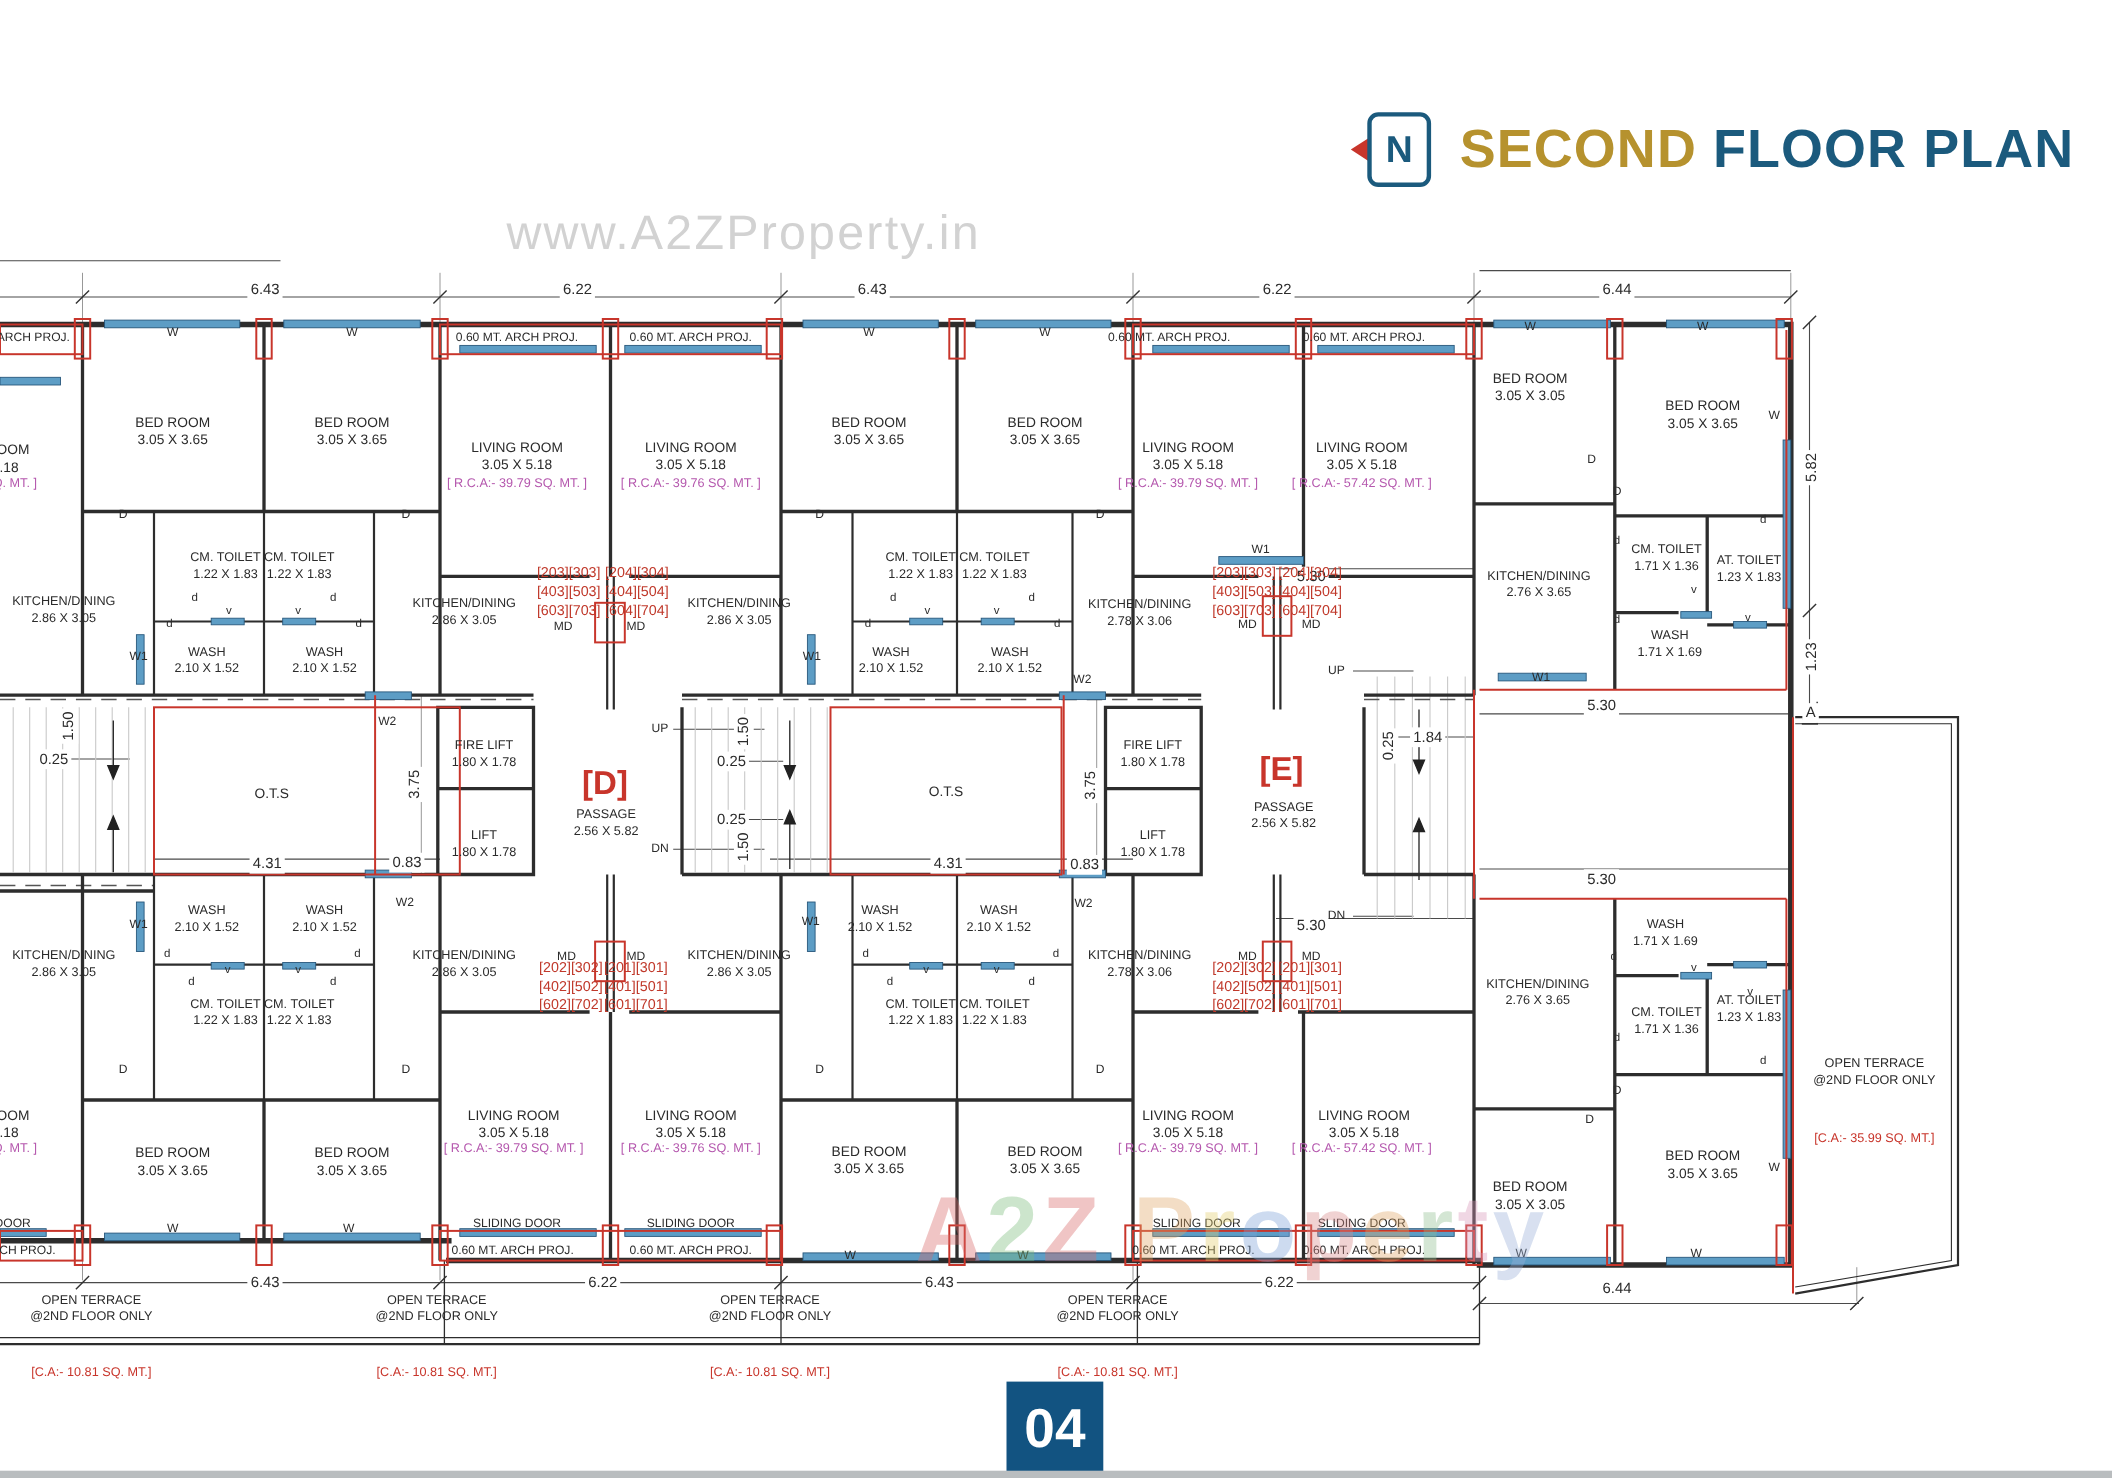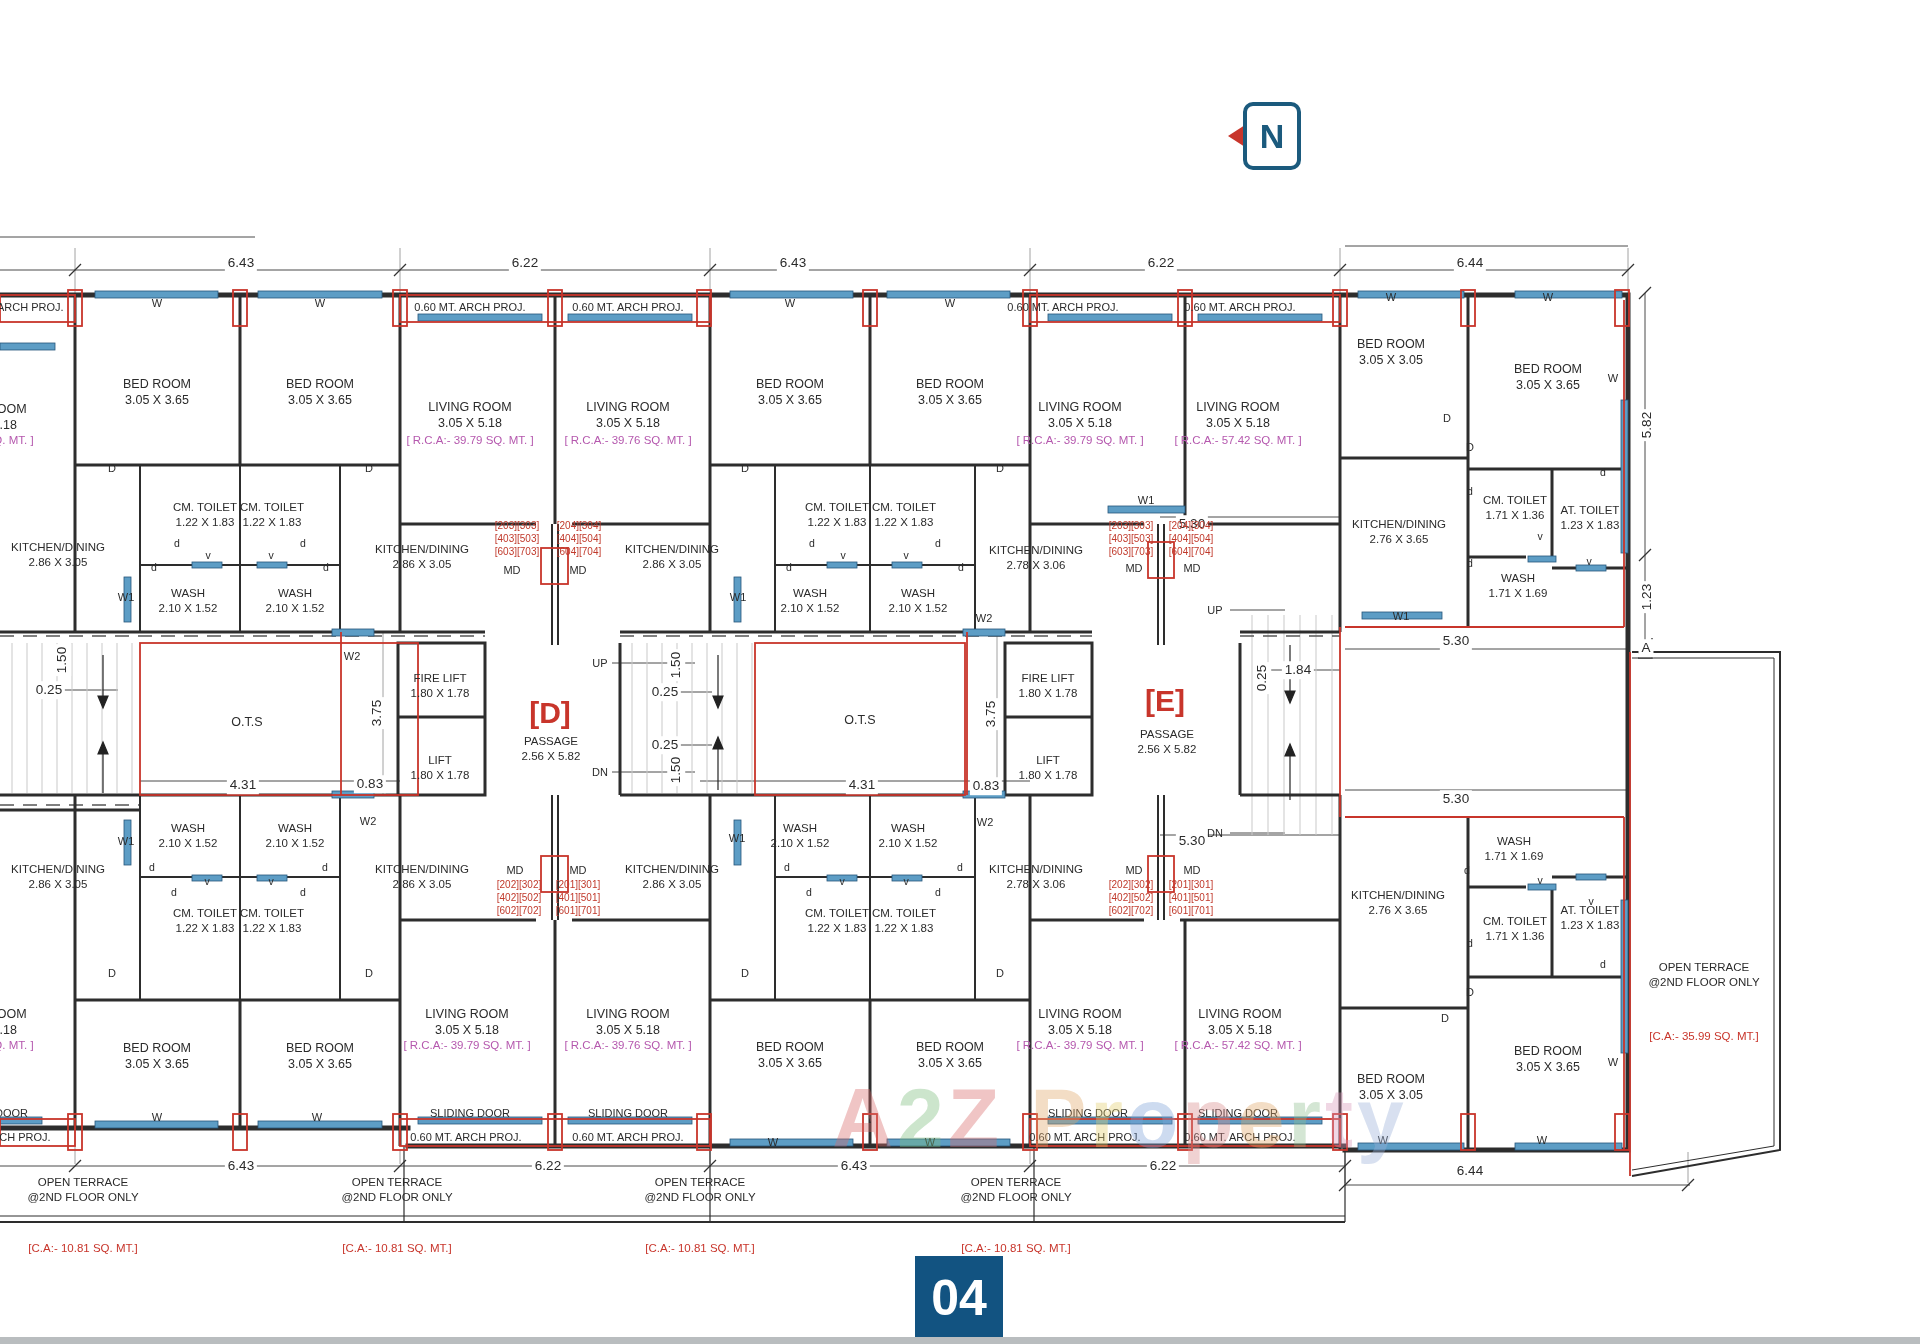--- a/index.html
+++ b/index.html
@@ -27,34 +27,36 @@
   
   #labels{position:absolute;left:0;top:0;width:1920px;height:1344px;}
   .lbl{position:absolute;transform:translate(-50%,-50%);color:#2b2b2b;font-size:12px;
        line-height:1.3;text-align:center;white-space:pre-line;}
   .lbl.room{font-size:12.5px;}
   .lbl.sm{font-size:11.5px;}
   .lbl.s{font-size:11px;}
   .lbl.tiny{font-size:10.5px;}
   .lbl.dim{font-size:13.5px;background:#fff;padding:0 3px;}
   .lbl.big{font-size:30px;font-weight:bold;color:#c8352b;}
-  .lbl.red{font-size:10px;color:#c0392b;}
+  .lbl.red{font-size:13px;color:#c0392b;}
   .lbl.redc{font-size:11.5px;color:#c8352b;margin-top:36px;}
   .lbl.rca{font-size:11.5px;color:#b558ae;}
   .lbl.rot{transform:translate(-50%,-50%) rotate(-90deg);}
 </style>
 </head>
 <body>
 
 <div id="stage">
 
+  <div id="wm-top">www.A2ZProperty.in</div>
 
   <div id="titlebar">
     <div id="north-arrow"></div>
     <div id="north-box">N</div>
+    <div id="main-title"><span class="accent">SECOND</span><span class="rest"> FLOOR PLAN</span></div>
   </div>
 
   <svg width="1920" height="1344" viewBox="0 0 1920 1344">
 
     <g stroke="#8a8a8a" stroke-width="0.8">
       <path d="M75 248 V293 M400 248 V293 M710 248 V293 M1030 248 V293 M1340 248 V293 M1628 248 V293
                M75 1132 V1164 M400 1150 V1164 M710 1150 V1164 M1030 1150 V1164
                M1345 1152 V1183 M1688 1152 V1183 M383 632 V795 M997 632 V795"></path>
     </g>
     <g stroke="#4a4a4a" stroke-width="1" fill="none">

